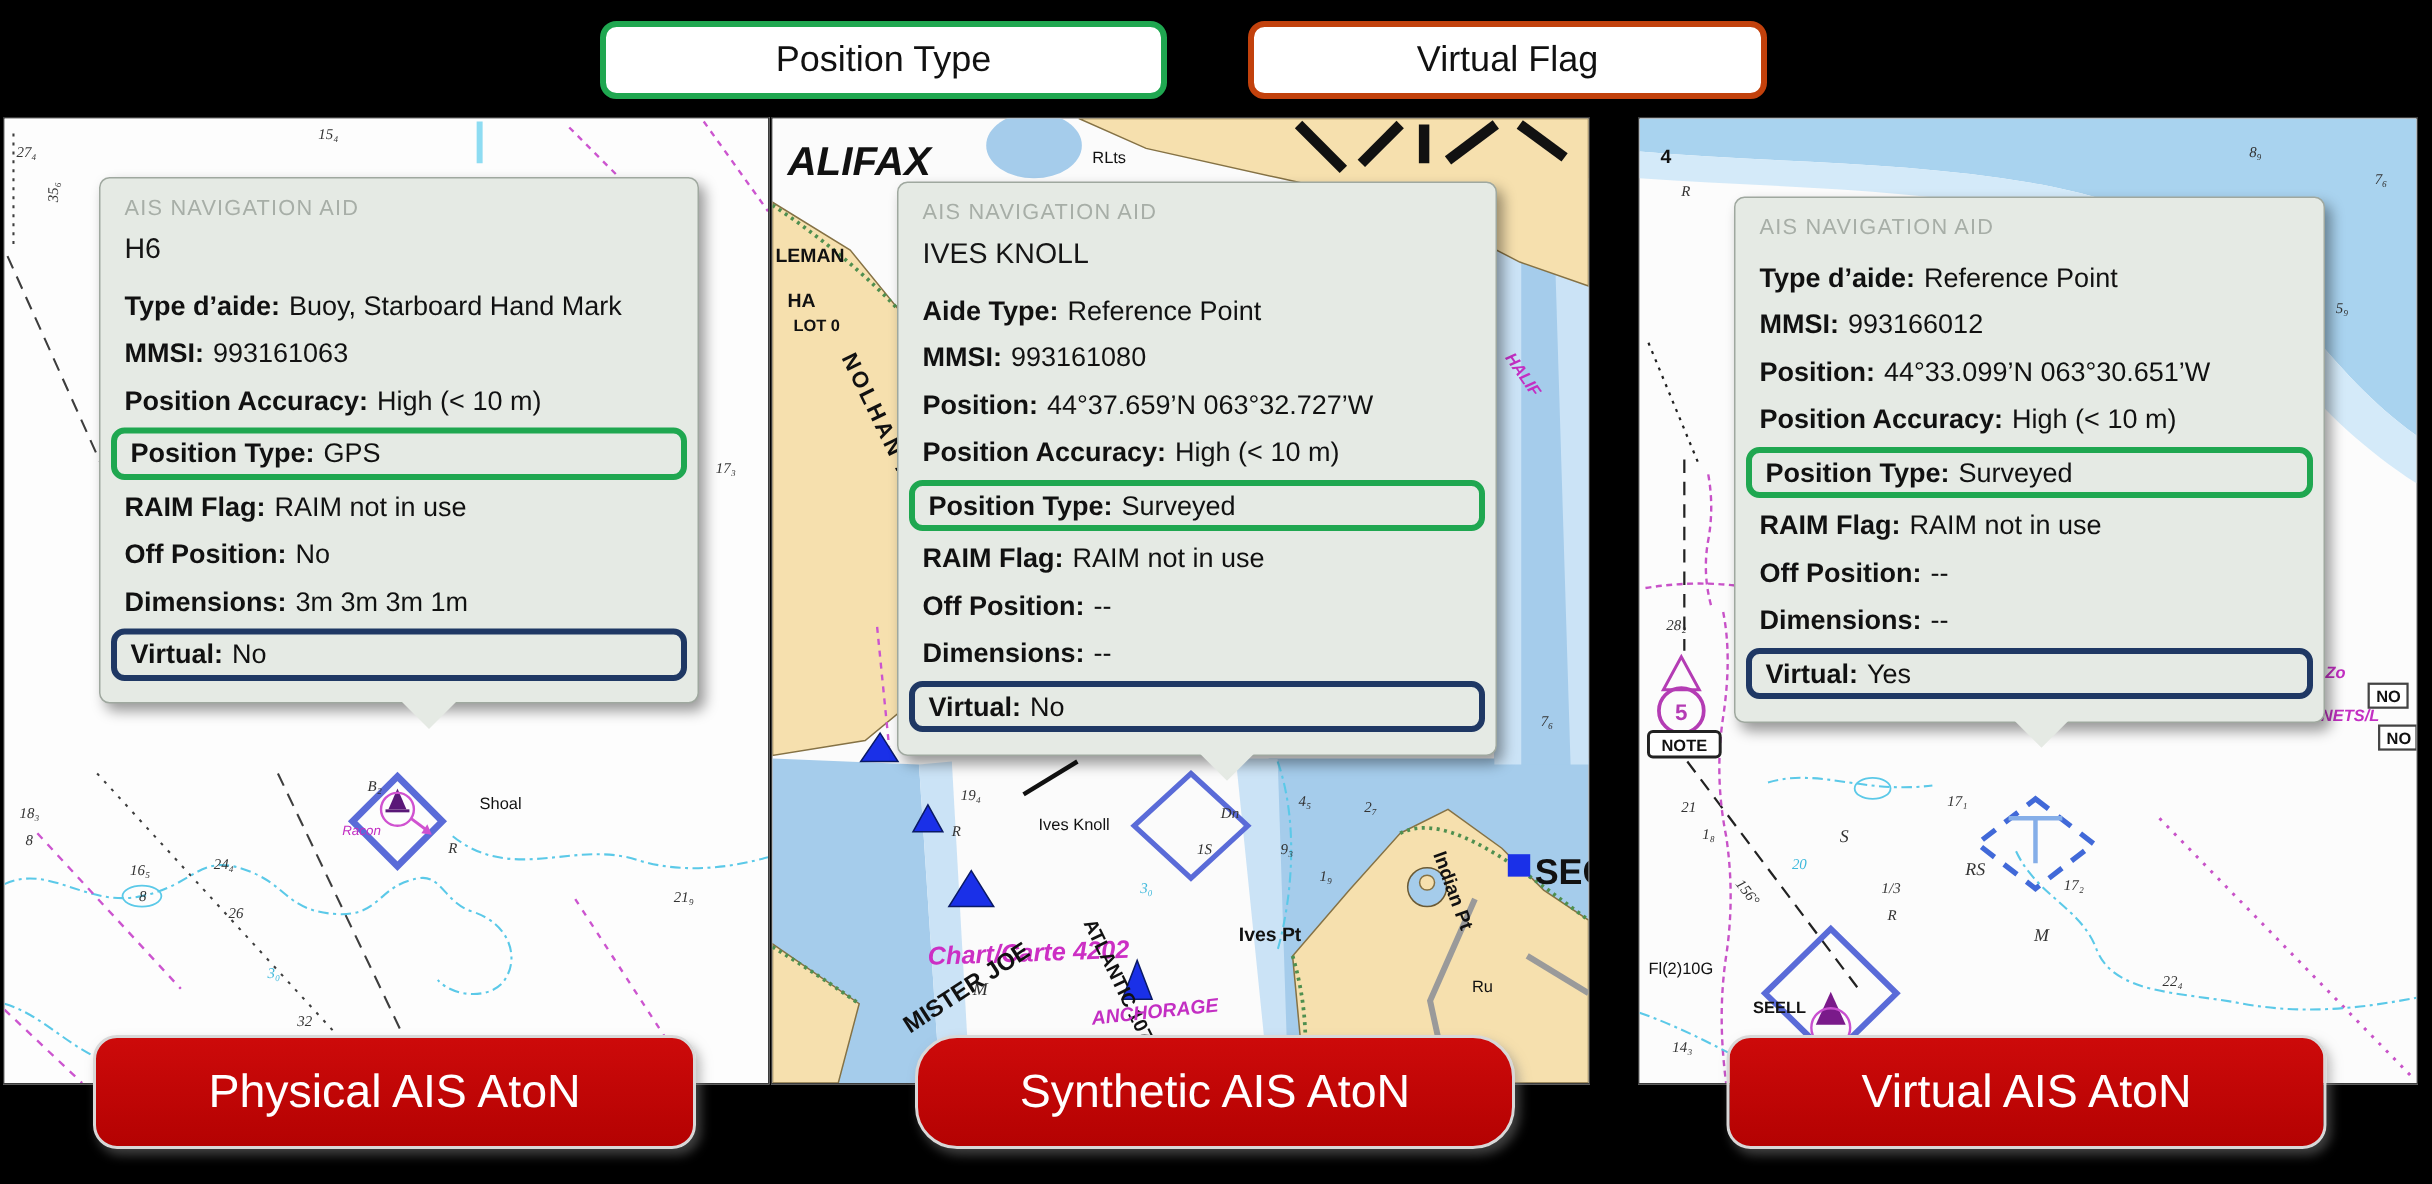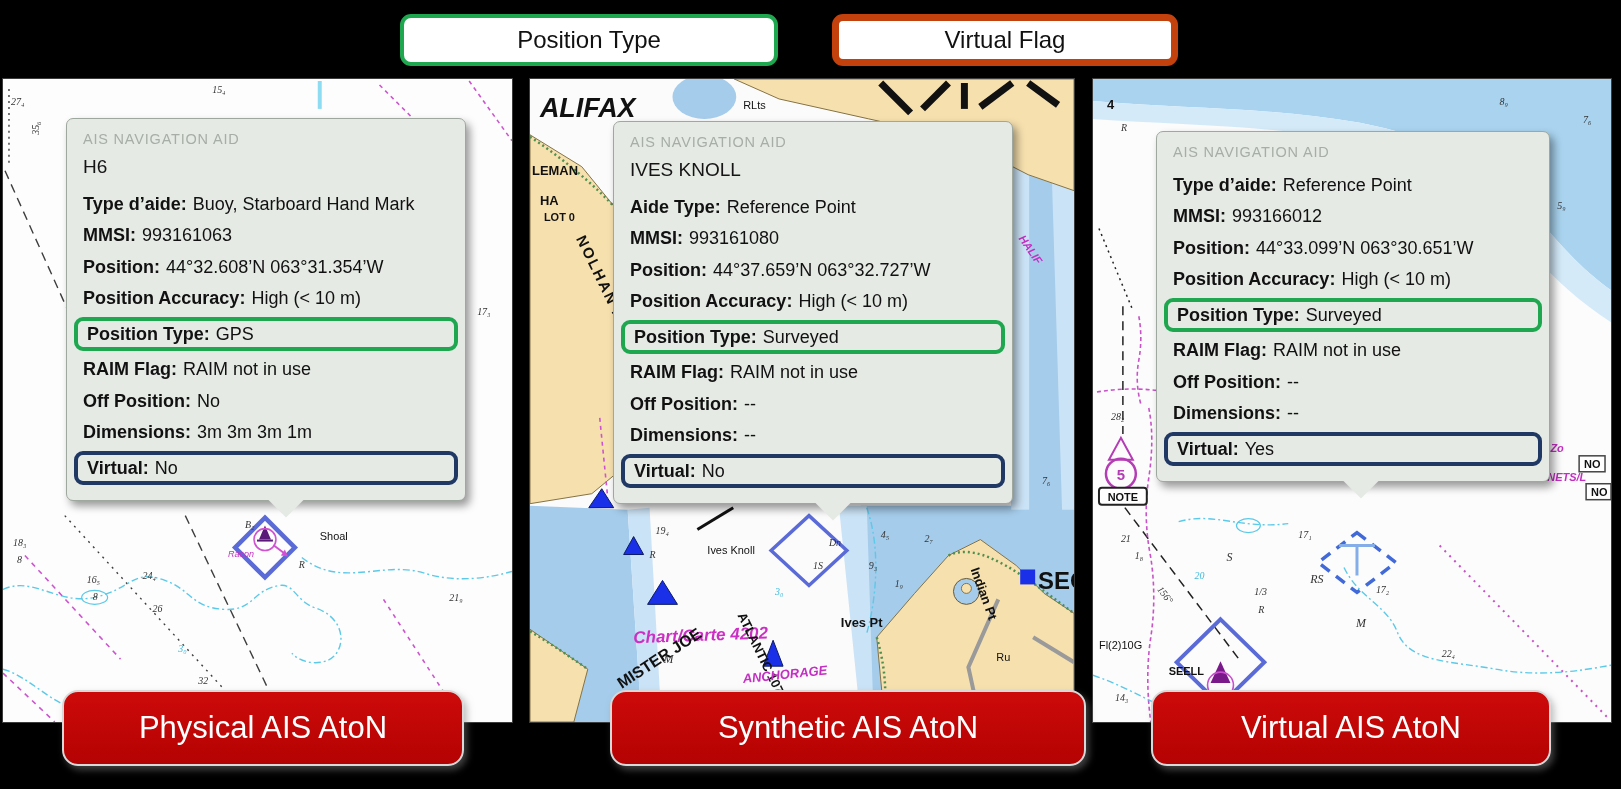--- a/index.html
+++ b/index.html
@@ -3,21 +3,21 @@
 <meta charset="utf-8">
 <style>
   html,body{margin:0;padding:0;background:#000;}
   .stage{position:relative;width:1621px;height:789px;background:#000;
          font-family:"Liberation Sans",sans-serif;overflow:hidden;}
   
   .legend{position:absolute;top:14px;height:52px;background:#fff;border-radius:11px;
           display:flex;align-items:center;justify-content:center;font-size:24px;color:#111;
           box-sizing:border-box;}
   .legend.green{left:400px;width:378px;border:4px solid #1FA750;}
-  .legend.navy{left:832px;width:346px;border:7px solid #c2410c;}
+  .legend.navy{left:832px;width:346px;border:4px solid #c2410c;}
   
   .panel{position:absolute;top:78px;height:645px;background:#fff;border:1px solid #3c3c3c;
          box-sizing:border-box;}
   .map{position:absolute;left:0;top:0;width:100%;height:100%;display:block;}
   
   .card{position:absolute;background:#E5EAE4;border:1.5px solid #9FA89F;border-radius:7px;
         box-shadow:4px 5px 9px rgba(0,0,0,.4);padding:10px 16px 12px;box-sizing:border-box;}
   .card::after{content:"";position:absolute;left:var(--tailx,180px);bottom:-18px;width:38px;
         height:19px;background:#E5EAE4;clip-path:polygon(0 0,100% 0,50% 100%);}
   .hdr{font-size:14.5px;letter-spacing:.8px;color:#A7AEA7;margin:2px 0 9px;}
@@ -104,31 +104,30 @@
       <text class="snd" x="196" y="607">32</text>
       <text class="snd cy" x="176" y="575">3₀</text>
       <text class="snd" x="476" y="237">17₃</text>
       <text class="snd" x="448" y="524">21₉</text>
     </svg>
     <div class="card" style="left:63px;top:39px;width:400px;--tailx:200px;">
       <div class="hdr">AIS NAVIGATION AID</div>
       <div class="title">H6</div>
       <div class="row"><span class="lb">Type d’aide:</span><span class="vl">Buoy, Starboard Hand Mark</span></div>
       <div class="row"><span class="lb">MMSI:</span><span class="vl">993161063</span></div>
-      <div class="row"><span class="lb">Position:</span><span class="vl">44°32.608’N 063°31.354’W</span></div>
       <div class="row"><span class="lb">Position Accuracy:</span><span class="vl">High (&lt; 10 m)</span></div>
       <div class="row hl hl-green"><span class="lb">Position Type:</span><span class="vl">GPS</span></div>
       <div class="row"><span class="lb">RAIM Flag:</span><span class="vl">RAIM not in use</span></div>
       <div class="row"><span class="lb">Off Position:</span><span class="vl">No</span></div>
       <div class="row"><span class="lb">Dimensions:</span><span class="vl">3m 3m 3m 1m</span></div>
       <div class="row hl hl-navy"><span class="lb">Virtual:</span><span class="vl">No</span></div>
     </div>
   </div>
 
-  <div class="panel" style="left:529px;width:546px;">
+  <div class="panel" style="left:514px;width:546px;">
     <svg class="map" viewBox="0 0 546 645" preserveAspectRatio="none">
       <rect x="0" y="0" width="546" height="645" fill="#FBFBFB"></rect>
       <g fill="#A5CCEB">
         <polygon points="0,428 98,432 112,645 0,645"></polygon>
         <polygon points="332,428 546,428 546,645 338,645"></polygon>
         <rect x="483" y="40" width="63" height="392"></rect>
         <ellipse cx="175" cy="18" rx="32" ry="22"></ellipse>
       </g>
       <g fill="#CBE3F6">
         <polygon points="98,432 120,430 132,645 112,645"></polygon>
@@ -291,16 +290,16 @@
       <div class="row"><span class="lb">Position Accuracy:</span><span class="vl">High (&lt; 10 m)</span></div>
       <div class="row hl hl-green"><span class="lb">Position Type:</span><span class="vl">Surveyed</span></div>
       <div class="row"><span class="lb">RAIM Flag:</span><span class="vl">RAIM not in use</span></div>
       <div class="row"><span class="lb">Off Position:</span><span class="vl">--</span></div>
       <div class="row"><span class="lb">Dimensions:</span><span class="vl">--</span></div>
       <div class="row hl hl-navy"><span class="lb">Virtual:</span><span class="vl">Yes</span></div>
     </div>
   </div>
 
   <div class="redbtn" style="left:62px;width:402px;">Physical AIS AtoN</div>
-  <div class="redbtn" style="left:610px;width:476px;">Synthetic AIS AtoN</div>
+  <div class="redbtn" style="left:610px;width:400px;border-radius:28px;">Synthetic AIS AtoN</div>
   <div class="redbtn" style="left:1151px;width:400px;">Virtual AIS AtoN</div>
 
 </div>
 
 </body></html>

